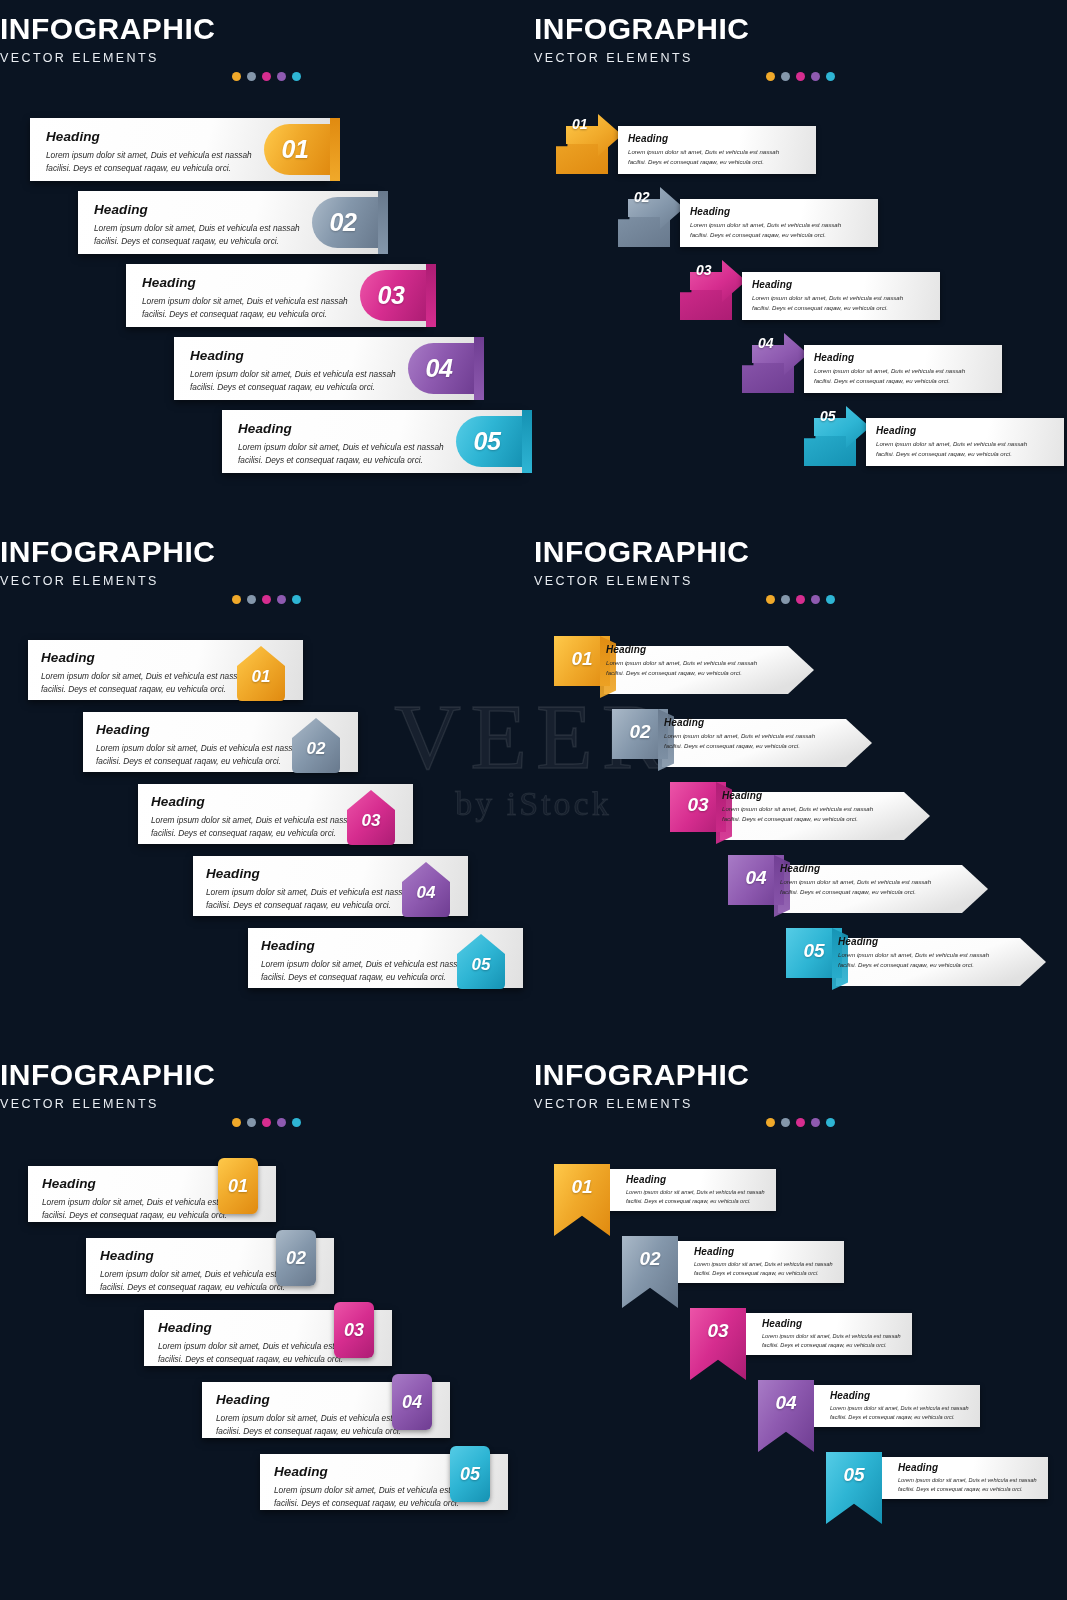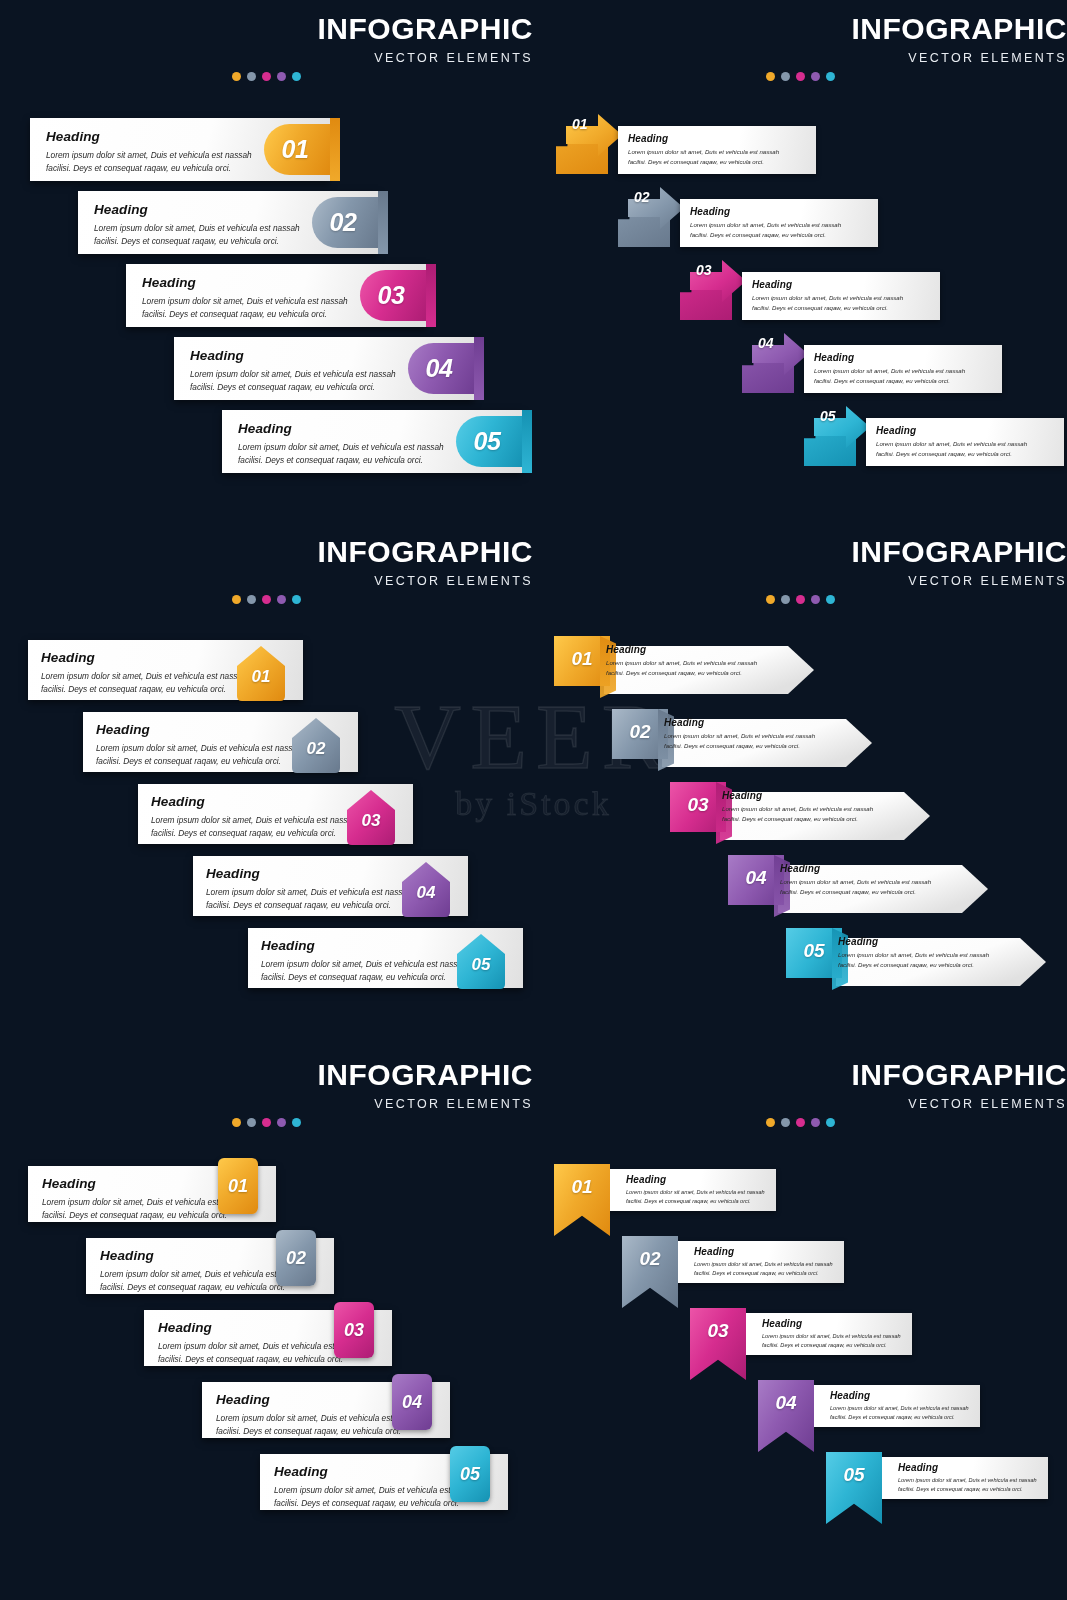--- a/index.html
+++ b/index.html
@@ -7,21 +7,21 @@
     width:1067px;height:1600px;
     background:#0a1422;
     font-family:"Liberation Sans", sans-serif;
     overflow:hidden;
     position:relative;
   }
   .sheet{position:absolute;inset:0;}
 
   
   .panel{position:absolute;width:533px;height:533px;}
-  .p-hdr{position:absolute;left:0;right:0;top:14px;text-align:right;}
+  .p-hdr{position:absolute;left:0;right:0;top:14px;text-align:left;}
   .p-title{
     font-size:30px;font-weight:700;letter-spacing:.5px;color:#ffffff;
     line-height:1.0;margin:0;
   }
   .p-sub{
     font-size:12.5px;letter-spacing:2.4px;color:#e9edf2;font-weight:400;
     margin:7px 0 0 0;
   }
   .dots{margin-top:7px;display:flex;justify-content:center;gap:6px;}
   .dot{width:9px;height:9px;border-radius:50%;}

